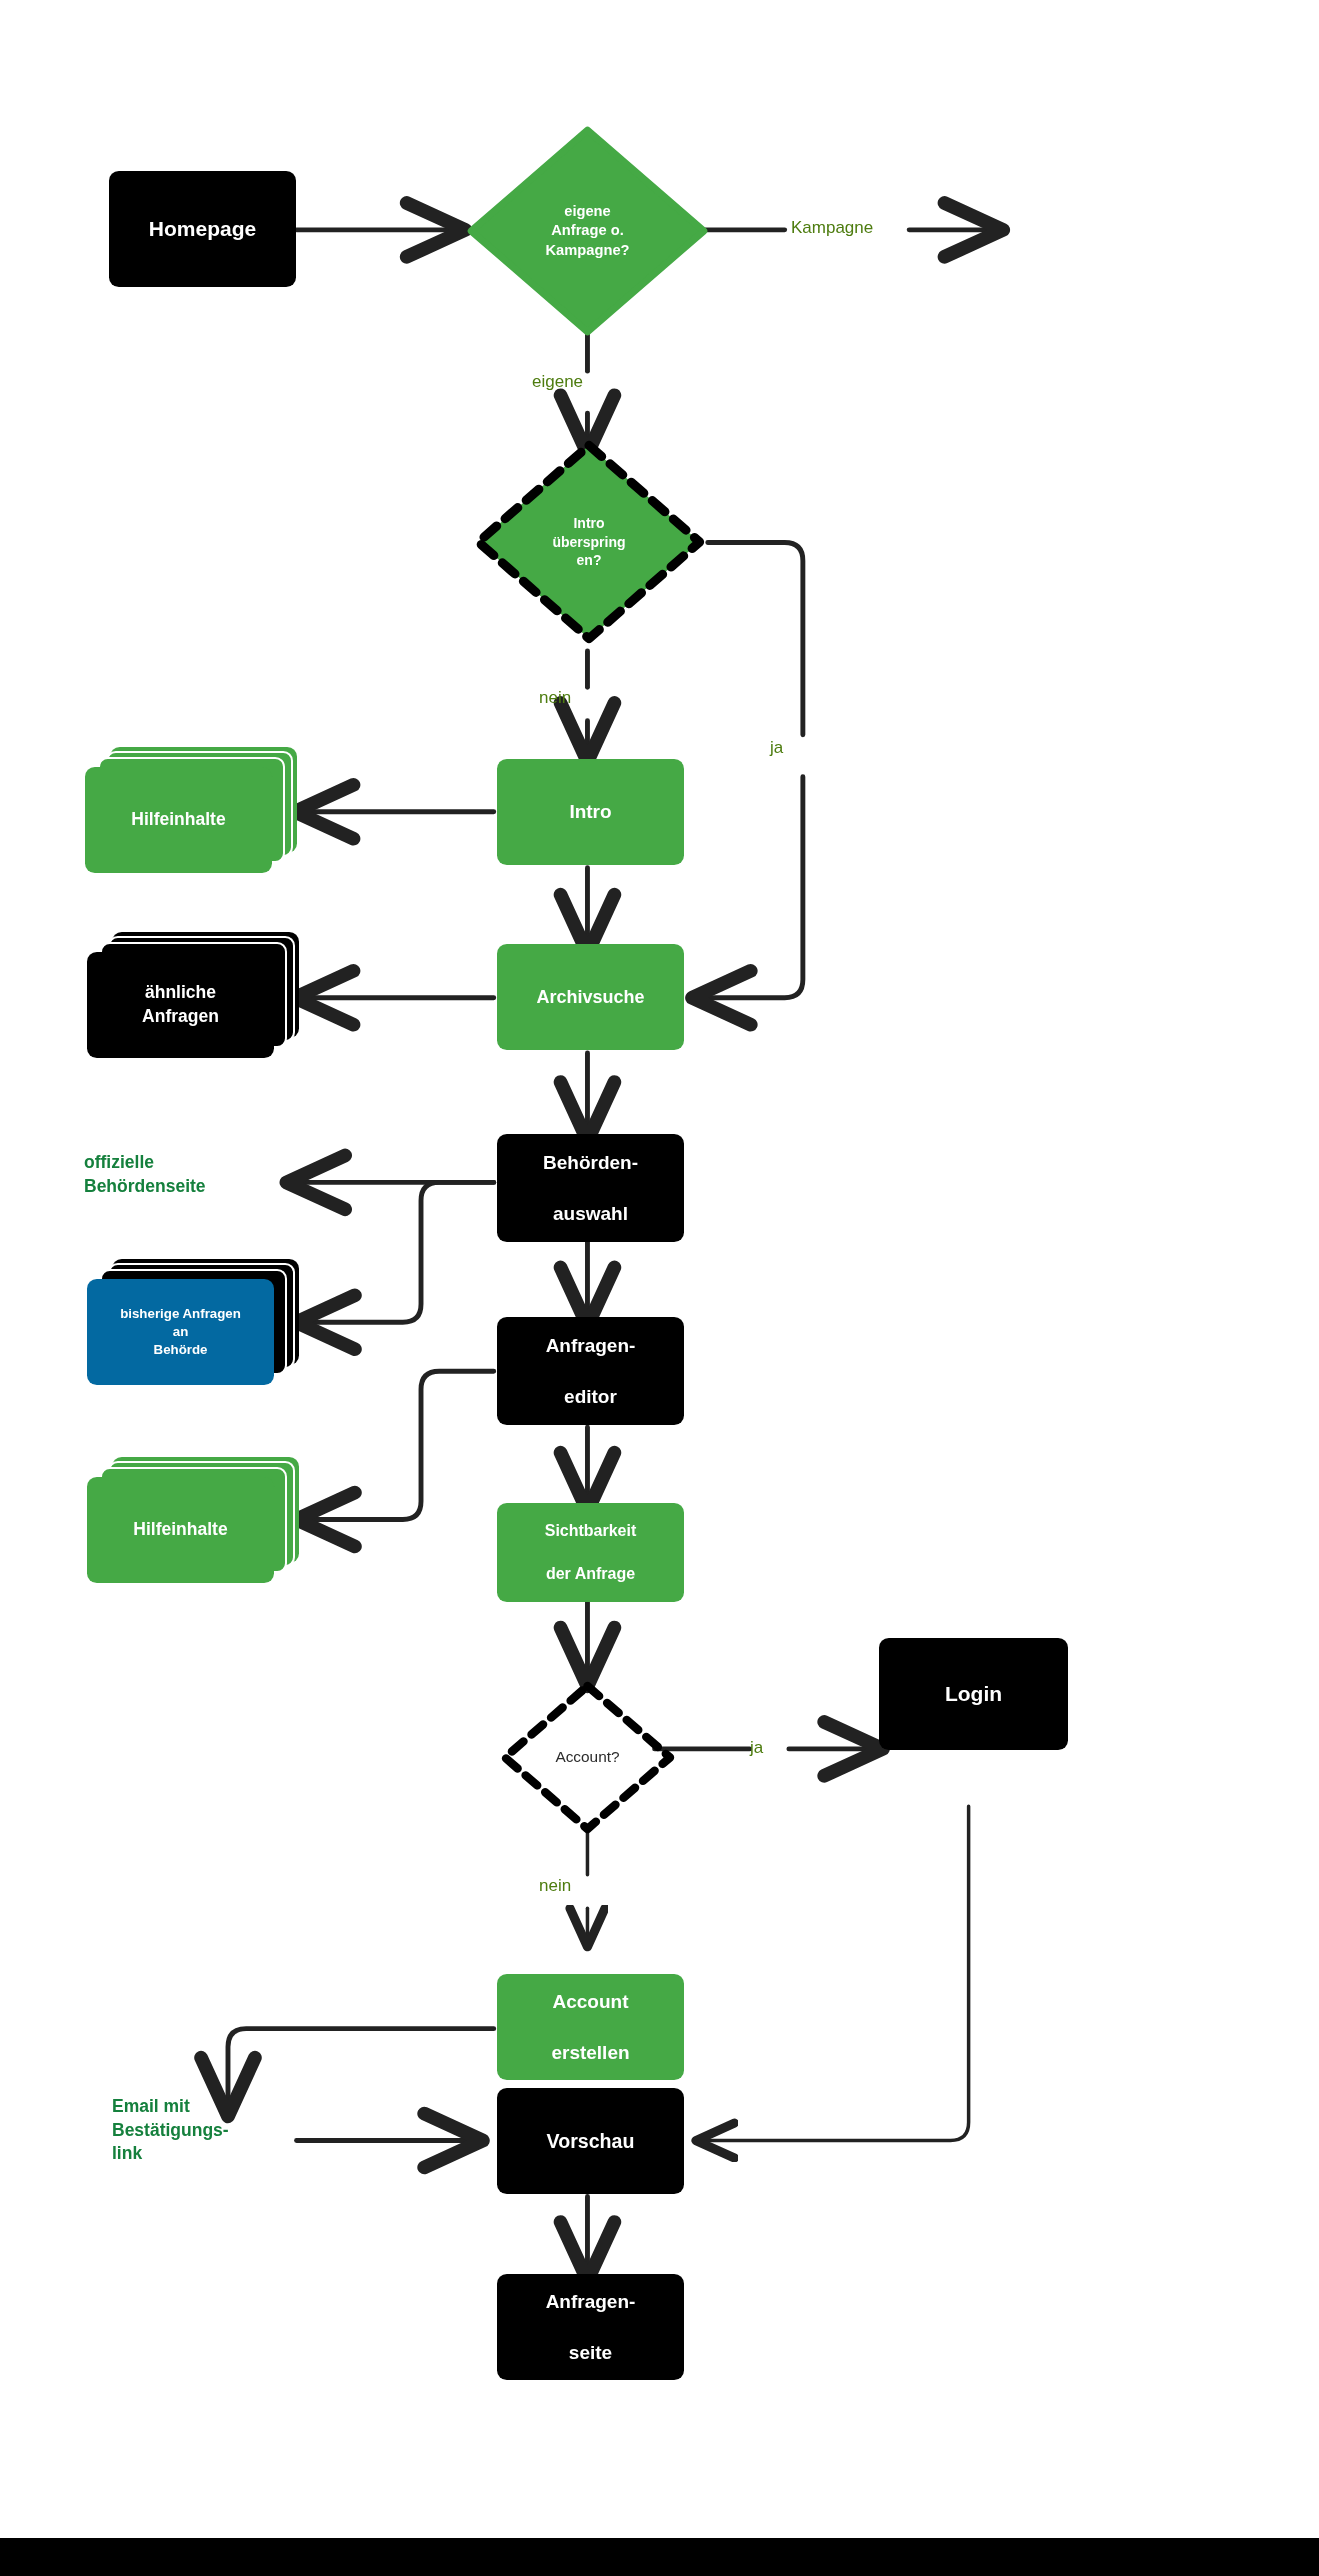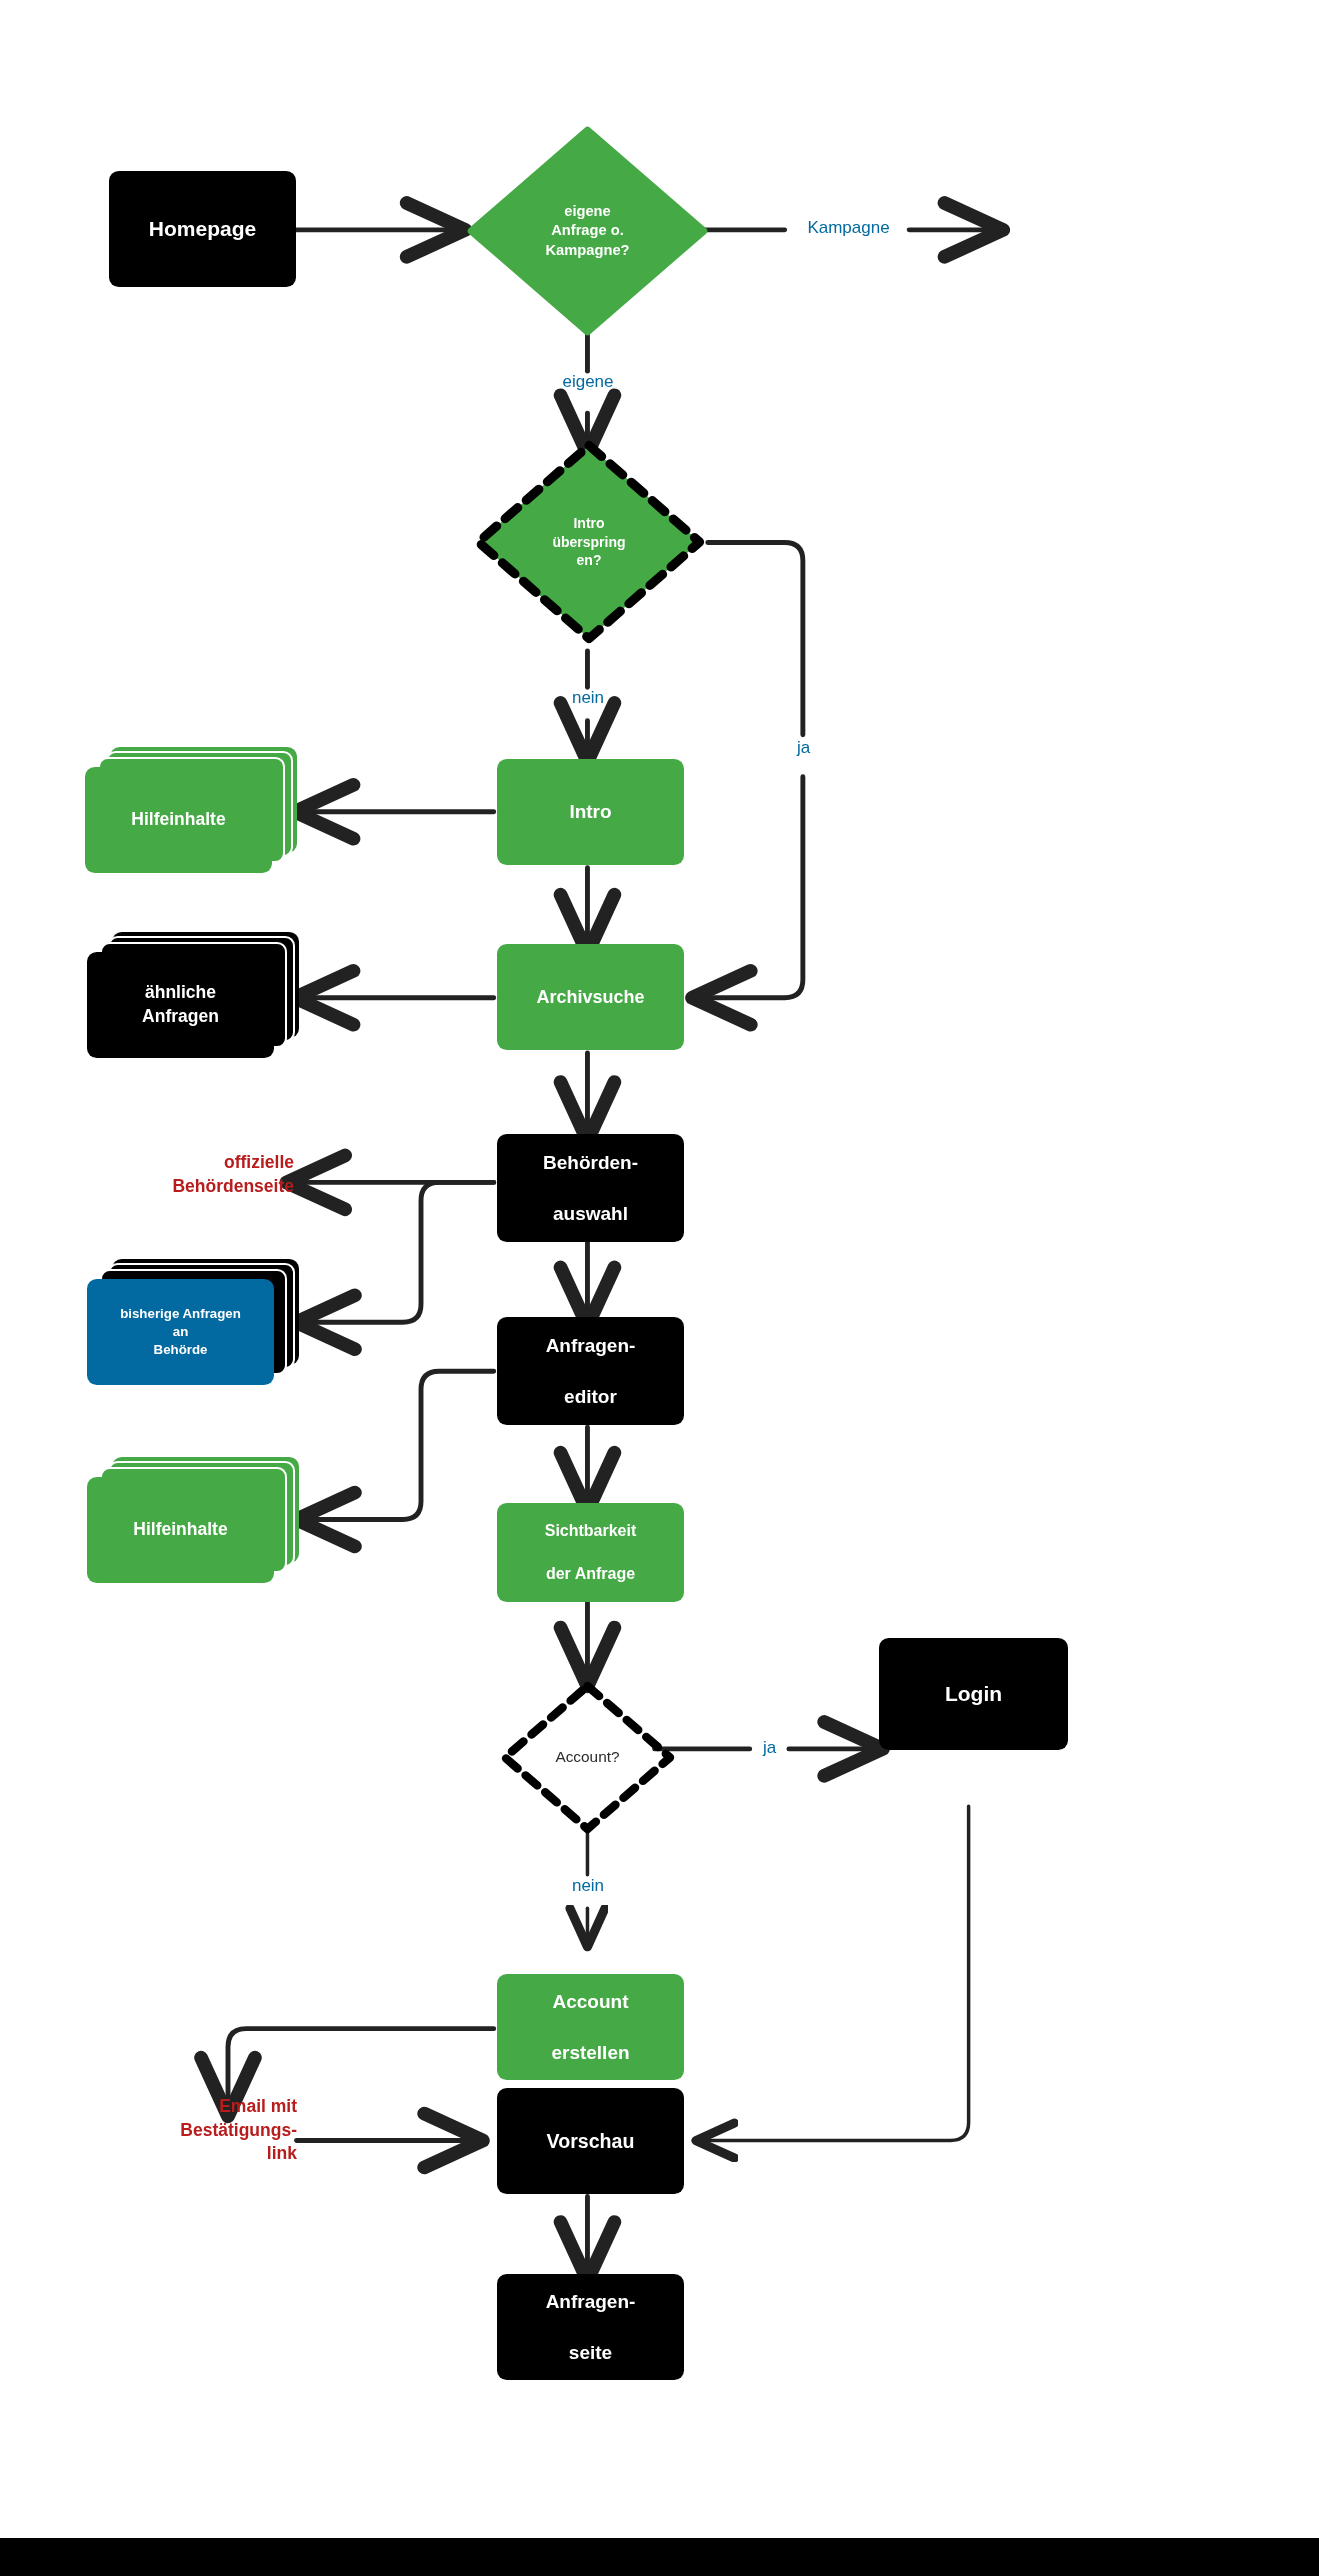--- a/index.html
+++ b/index.html
@@ -7,22 +7,22 @@
   #canvas{position:relative;width:1319px;height:2576px;background:#ffffff;overflow:hidden;}
   svg.wires{position:absolute;left:0;top:0;width:1319px;height:2576px;pointer-events:none;}
   .node{position:absolute;box-sizing:border-box;display:flex;align-items:center;justify-content:center;
         text-align:center;border-radius:9.8px;line-height:1.34;}
   .node.black{background:#000000;color:#ffffff;}
   .node.green{background:#45A945;color:#ffffff;}
   .node span{display:block;padding:0 7px;font-weight:bold;}
   .diamond{position:absolute;display:flex;align-items:center;justify-content:center;}
   .diamond .dshape{position:absolute;left:0;top:0;width:100%;height:100%;}
   .diamond .dtext{position:relative;z-index:2;text-align:center;font-weight:bold;line-height:1.32;}
-  .edge-label{position:absolute;color:#0369a1;font-size:17px;text-align:center;white-space:nowrap;}
-  .side-label{position:absolute;color:#b91c1c;font-weight:bold;text-align:right;line-height:1.35;}
+  .edge-label{position:absolute;color:#4d7c0f;font-size:17px;text-align:left;white-space:nowrap;}
+  .side-label{position:absolute;color:#15803d;font-weight:bold;text-align:left;line-height:1.35;}
   .stack{position:absolute;}
   .stack .layer{position:absolute;border-radius:9.8px;box-sizing:border-box;}
   .stack .top{display:flex;align-items:center;justify-content:center;text-align:center;
                color:#fff;font-weight:bold;line-height:1.34;}
   .footbar{position:absolute;left:0;background:#000000;width:100%;}
 </style>
 </head>
 <body>
 
 <div id="canvas">

